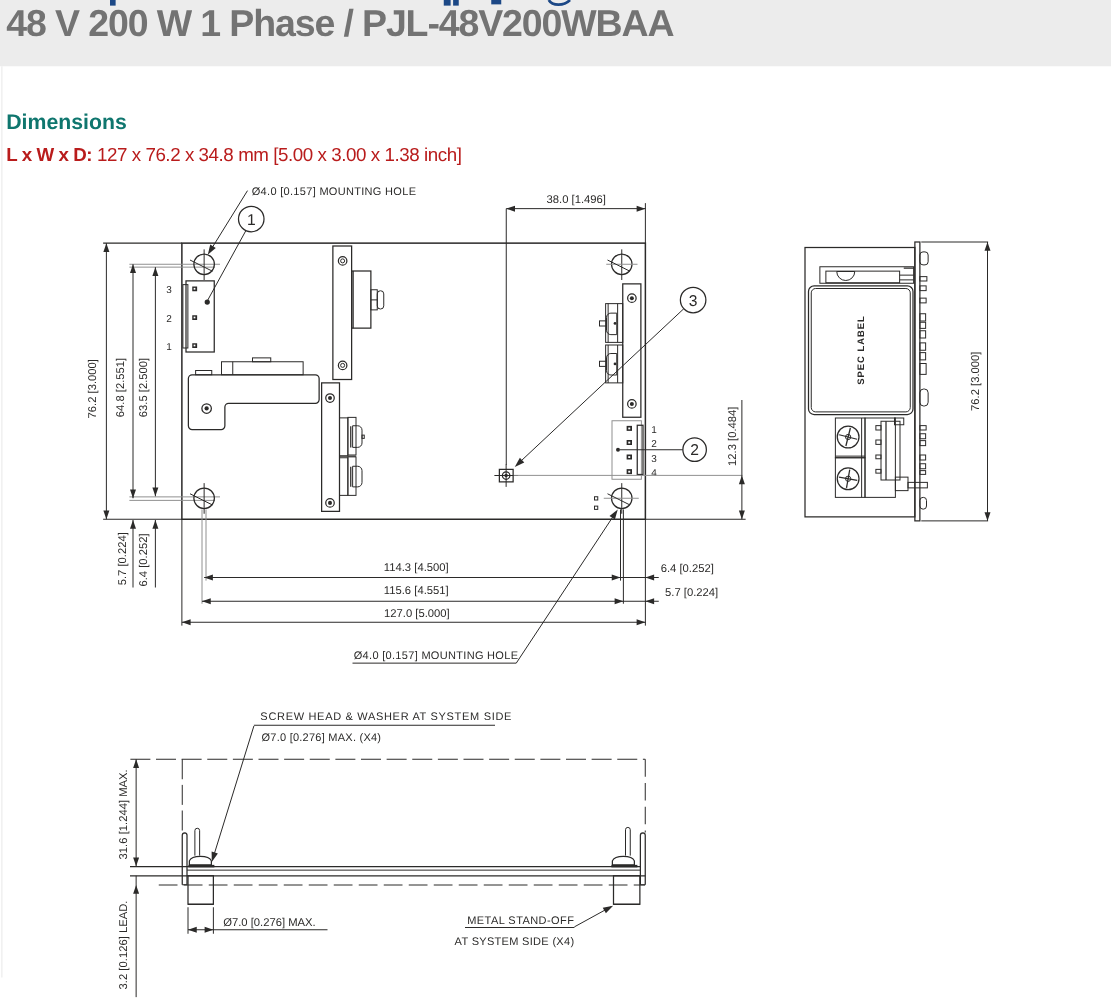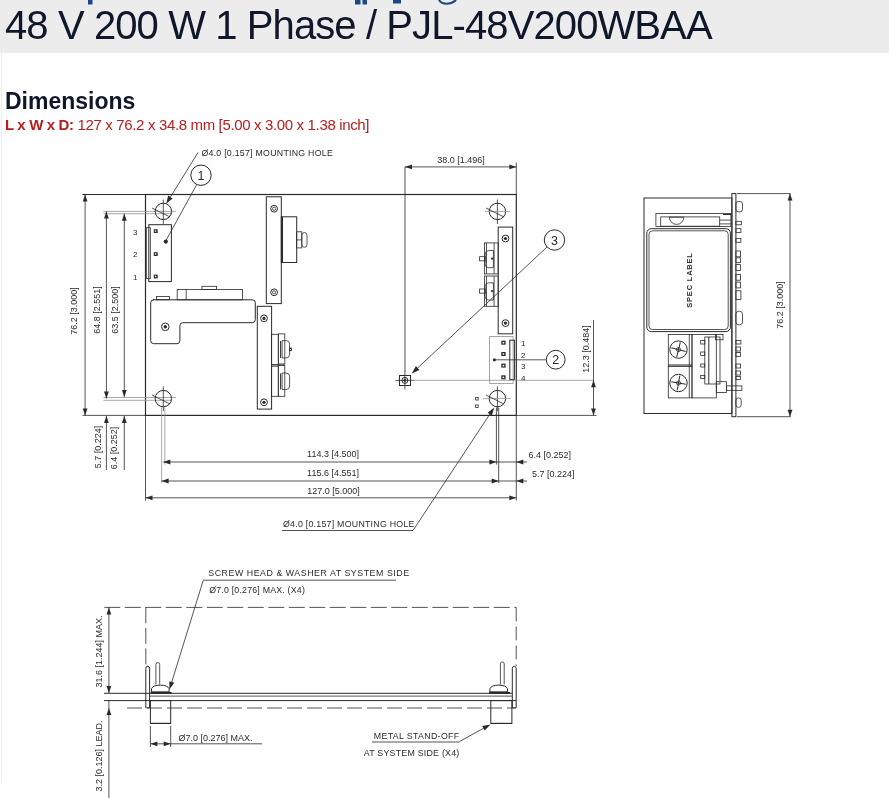--- a/index.html
+++ b/index.html
@@ -1,19 +1,19 @@
 <!DOCTYPE html>
 <html><head>
 <meta charset="utf-8">
 <style>
 html,body{margin:0;padding:0;background:#fff;width:889px;height:798px;overflow:hidden;}
 body{font-family:"Liberation Sans",sans-serif;position:relative;}
 #band{position:absolute;left:0;top:0;width:889px;height:53px;background:#ececec;}
-#h1{position:absolute;left:5px;top:3px;font-size:40px;color:#0f172a;white-space:nowrap;letter-spacing:-0.9px;}
-#dimh{position:absolute;left:5px;top:88px;font-size:23px;font-weight:bold;color:#0f172a;}
+#h1{position:absolute;left:5px;top:3px;font-size:30px;color:#737373;white-space:nowrap;letter-spacing:-0.9px;font-weight:bold;}
+#dimh{position:absolute;left:5px;top:88px;font-size:17px;font-weight:bold;color:#0f766e;}
 #lwd{position:absolute;left:5px;top:115.5px;font-size:15px;color:#b91c1c;letter-spacing:-0.35px;}
 svg{position:absolute;left:0;top:0;}
 .ln{stroke:#2b2a29;stroke-width:1;fill:none;}
 .lt{stroke:#2b2a29;stroke-width:0.8;fill:none;}
 .gy{stroke:#909090;stroke-width:0.8;fill:none;}
 .ar{fill:#2b2a29;stroke:none;}
 .t{font-family:"Liberation Sans",sans-serif;font-size:9px;fill:#2b2a29;}
 .t8{font-size:8px;}
 .tc{text-anchor:middle;}
 .cn{font-family:"Liberation Sans",sans-serif;font-size:12.5px;fill:#2b2a29;text-anchor:middle;}

